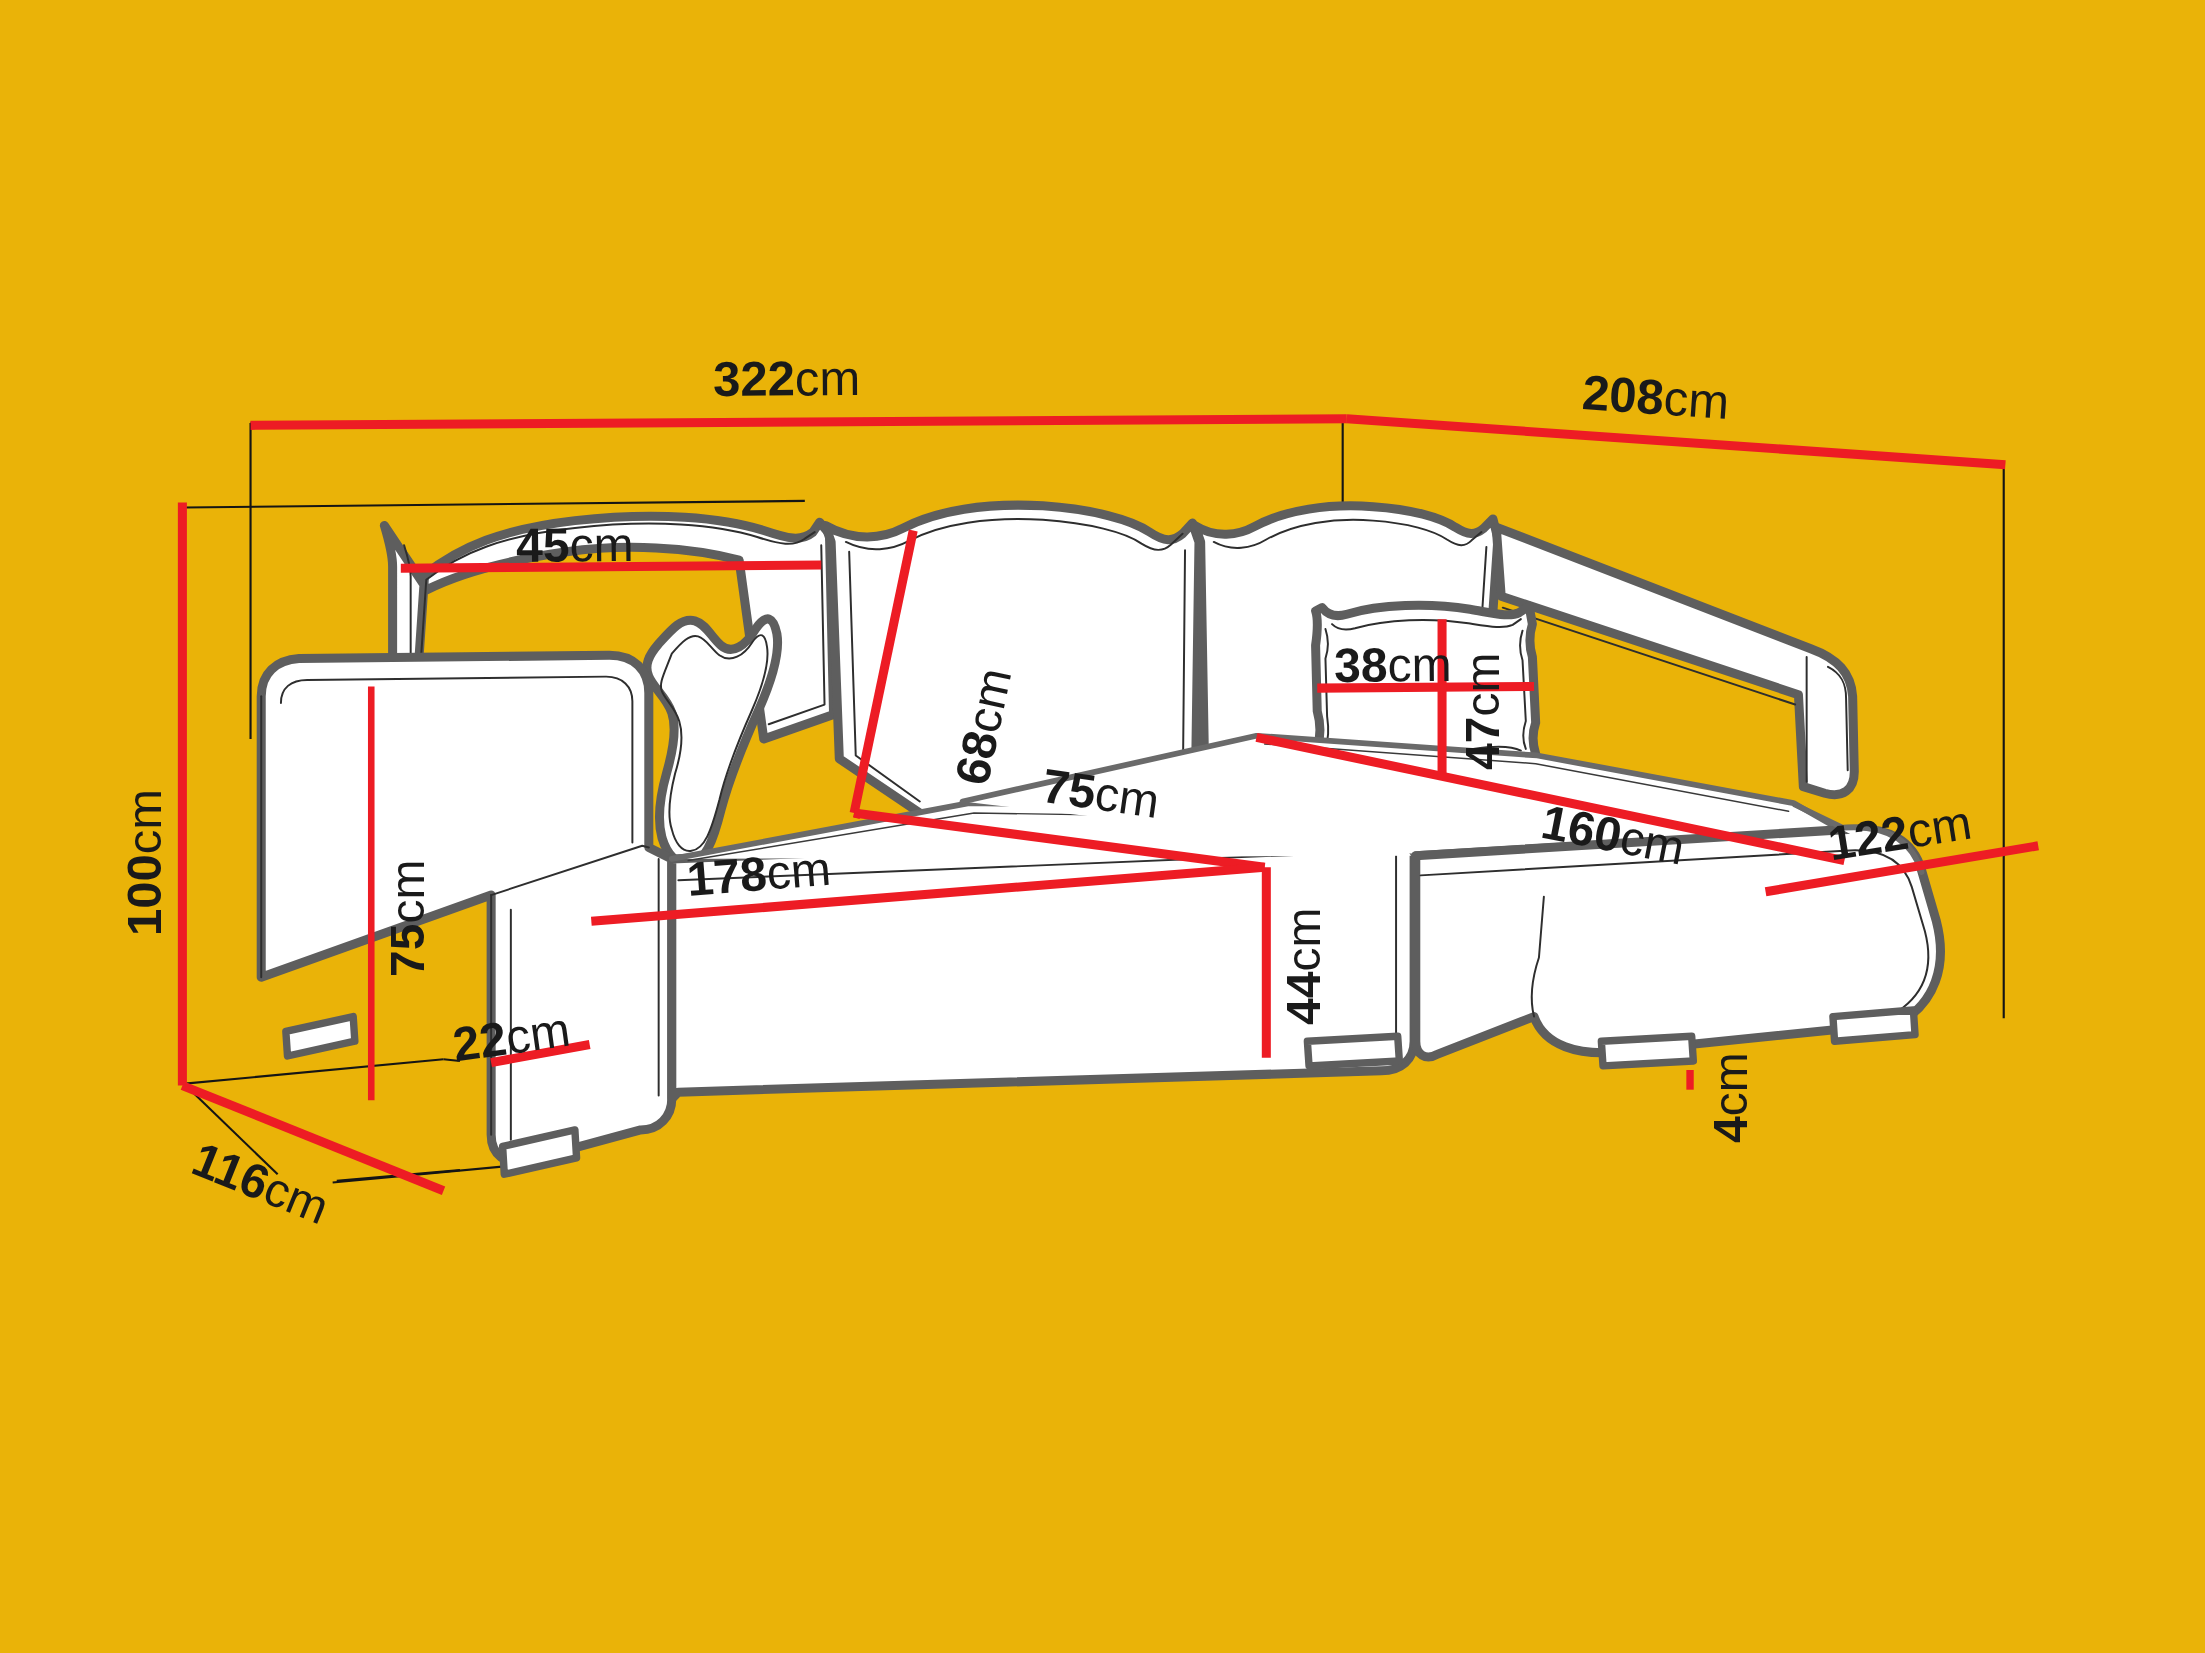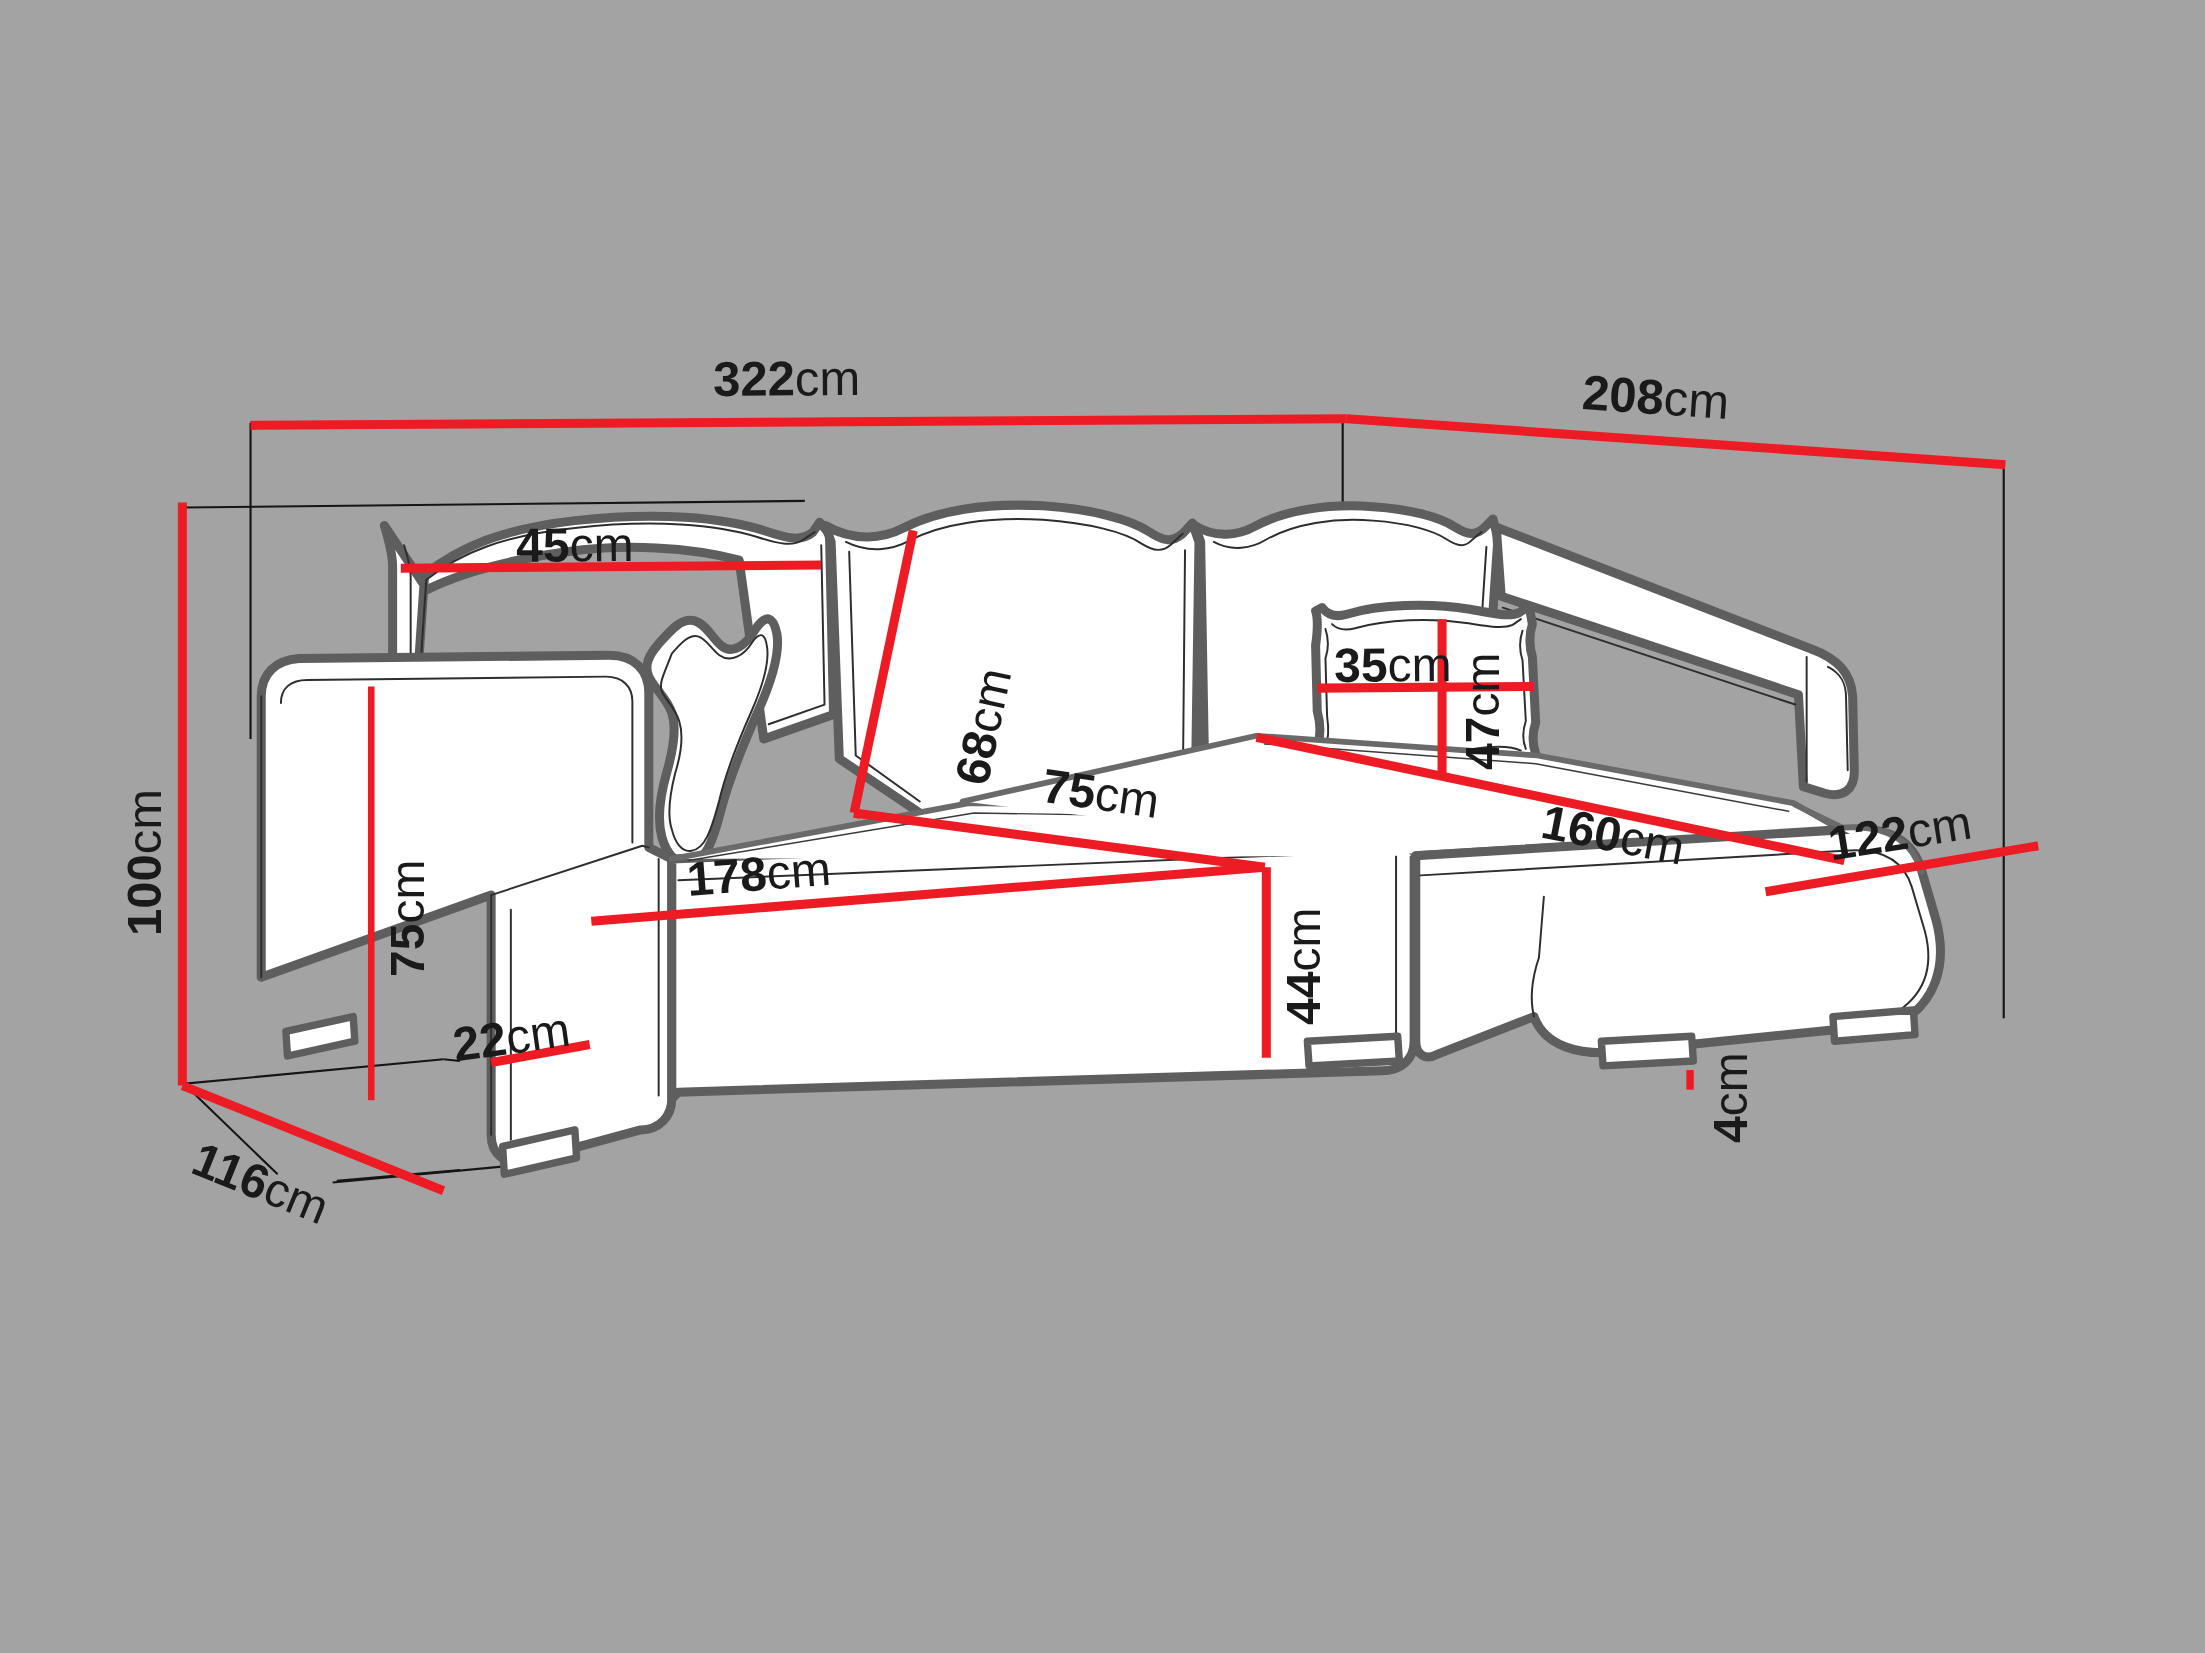--- a/index.html
+++ b/index.html
@@ -3,21 +3,21 @@
 <meta charset="utf-8">
 <title>Corner Sofa Dimension Drawing</title>
 <style>
   html,body{margin:0;padding:0;background:#ffffff;}
   body{
     width:2205px;height:1653px;
     font-family:"Liberation Sans", sans-serif;
     overflow:hidden;
     position:relative;
   }
-  #stage{position:absolute;inset:0;width:2205px;height:1653px;background:#a3a3a3;}
+  #stage{position:absolute;inset:0;width:2205px;height:1653px;background:#eab308;}
   svg#drawing{position:absolute;left:0;top:0;width:2205px;height:1653px;display:block;}
 
   
   .sofa-outer{fill:none;stroke:#5e5e5e;stroke-width:11;stroke-linecap:round;stroke-linejoin:round;}
   .sofa-outer-thin{fill:none;stroke:#6a6a6a;stroke-width:7;stroke-linecap:round;stroke-linejoin:round;}
   .sofa-inner{fill:none;stroke:#2e2e2e;stroke-width:2.4;stroke-linecap:round;stroke-linejoin:round;}
   .sofa-hair{fill:none;stroke:#3a3a3a;stroke-width:1.8;stroke-linecap:round;stroke-linejoin:round;}
   .sofa-fill{fill:#ffffff;}
   .guide{fill:none;stroke:#151515;stroke-width:2.6;}
   .dim{fill:none;stroke-linecap:butt;}
@@ -378,21 +378,21 @@
 
   <div class="dimlabel" style="left:1280px; top:1025px; font-size:48px; transform:rotate(-90deg);">
     <span class="num">44</span><span class="unit">cm</span>
   </div>
 
   <div class="dimlabel" style="left:204px; top:1135px; font-size:48px; transform:rotate(22deg);">
     <span class="num">116</span><span class="unit">cm</span>
   </div>
 
   <div class="dimlabel" style="left:1334px; top:642px; font-size:48px; transform:rotate(-0.5deg);">
-    <span class="num">35</span><span class="unit">cm</span>
+    <span class="num">38</span><span class="unit">cm</span>
   </div>
 
   <div class="dimlabel" style="left:1459px; top:770px; font-size:48px; transform:rotate(-90deg);">
     <span class="num">47</span><span class="unit">cm</span>
   </div>
 
   <div class="dimlabel" style="left:1547px; top:798px; font-size:48px; transform:rotate(11deg);">
     <span class="num">160</span><span class="unit">cm</span>
   </div>
 

